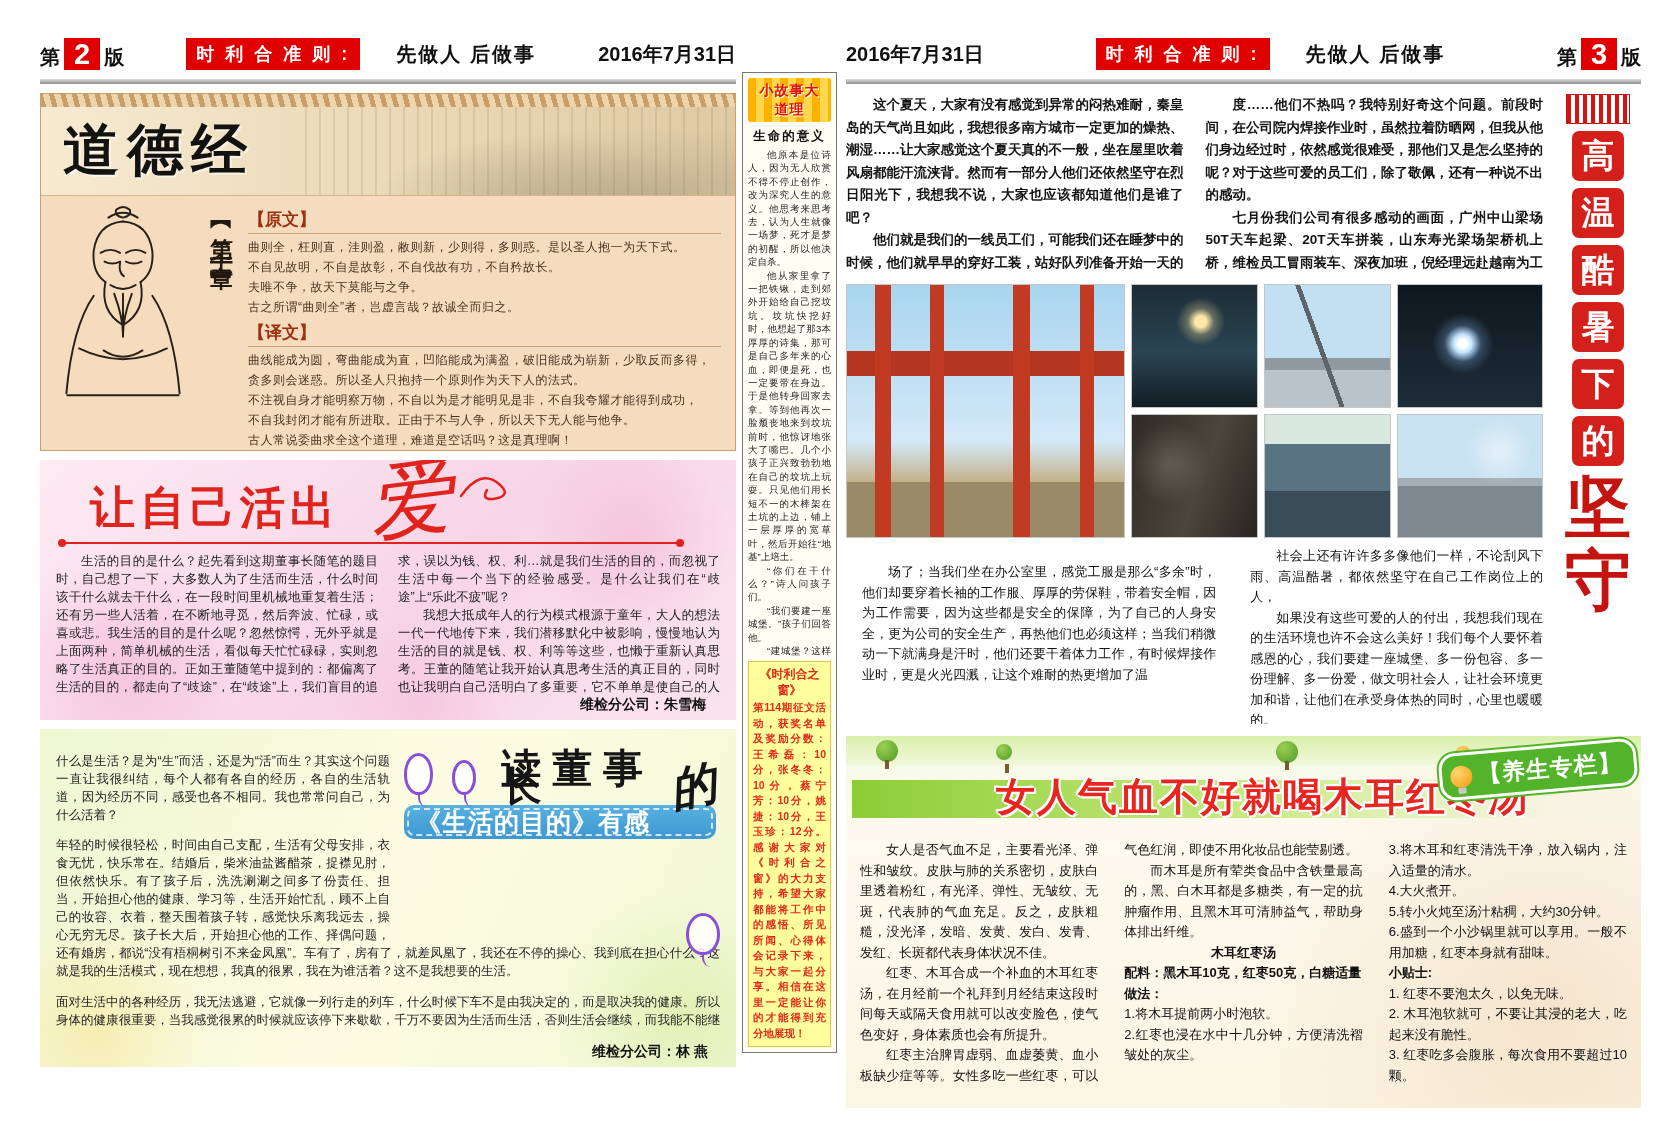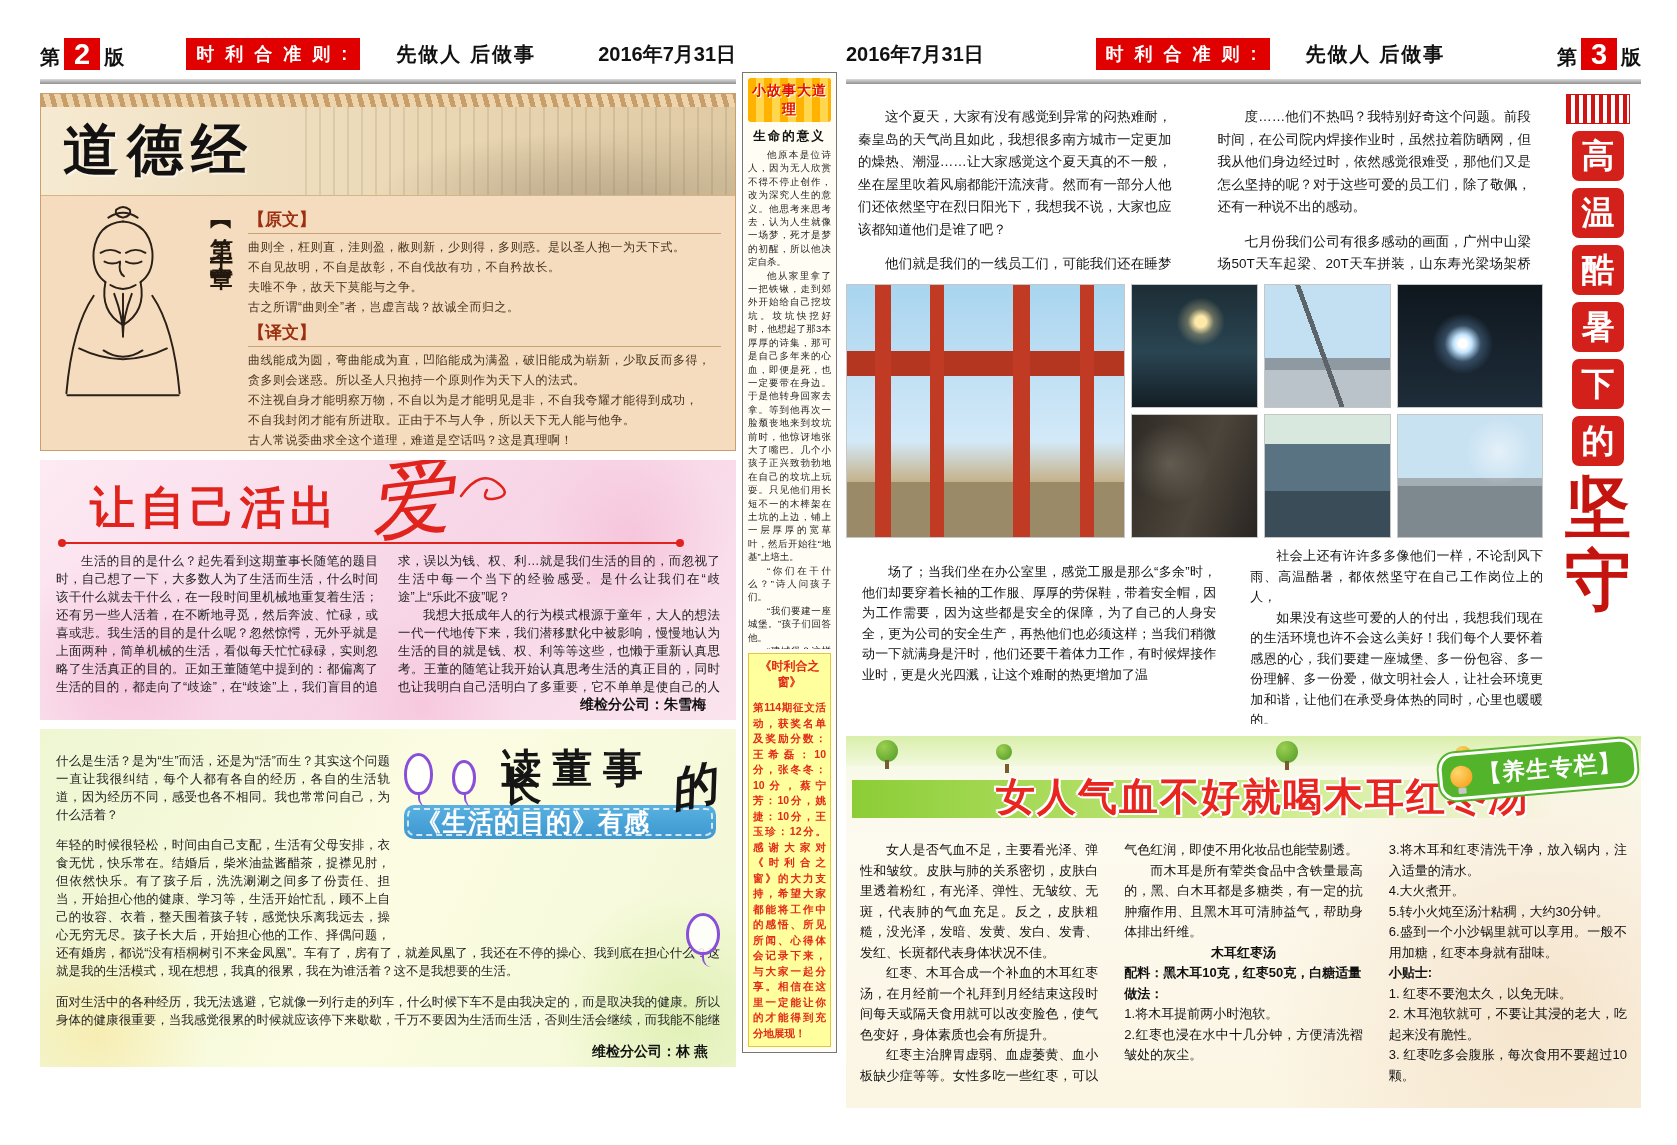--- a/index.html
+++ b/index.html
@@ -64,35 +64,35 @@
   .read-t1{display:flex;align-items:flex-end;gap:19px;}
   .read-big{font-size:40px;font-weight:900;color:#151515;letter-spacing:4px;margin-left:6px;}
   .read-de{font-size:46px;font-weight:900;font-style:italic;color:#151515;transform:rotate(-12deg);margin-left:4px;}
   .ribbon{margin-top:10px;background:linear-gradient(#58b1e0,#3e97cf);color:#fff;font-size:25px;font-weight:900;
           padding:8px 12px;border-radius:10px;outline:2px dashed rgba(255,255,255,.75);outline-offset:-5px;letter-spacing:1px;white-space:nowrap;}
   .ribbon-balloon{position:absolute;right:-4px;bottom:-34px;}
   .sig2{position:absolute;right:28px;bottom:6px;font-weight:800;font-size:14px;}
   
   .mid{position:absolute;left:742px;top:72px;width:95px;height:981px;box-sizing:border-box;
        border:1.5px solid #777;background:#fffdf4;padding:5px 5px;display:flex;flex-direction:column;}
-  .mid-hd{background:repeating-linear-gradient(90deg,#ffb200 0 8px,#ffd74e 8px 16px);border-radius:3px;text-align:center;padding:3px 0;}
+  .mid-hd{background:repeating-linear-gradient(90deg,#ffb200 0 8px,#ffd74e 8px 16px);border-radius:3px;text-align:center;padding:3px 8px;}
   .mid-hd span{font-size:14px;font-weight:900;color:#e01000;text-shadow:1px 1px 0 #fff;letter-spacing:1px;}
   .mid-title{text-align:center;font-weight:800;font-size:12.5px;letter-spacing:2px;margin:6px 0 3px;color:#111;}
   .mid-story{flex:1;overflow:hidden;font-size:9.5px;line-height:13.4px;text-align:justify;color:#222;}
   .mid-story p{text-indent:2em;margin:0;}
   .mid-notice{background:#ffff9e;border:1px solid #e4c63e;margin-top:4px;padding:5px 4px;
               color:#e32a19;font-weight:700;font-size:10.5px;line-height:15.5px;text-align:justify;}
-  .mid-notice b{display:block;text-align:center;font-size:12px;margin-bottom:10px;}
+  .mid-notice b{display:block;text-align:center;font-size:12px;margin-bottom:2px;}
   
   .page-right{position:absolute;left:846px;top:34px;width:795px;}
   .p3-main{display:flex;margin-top:10px;}
   .p3-article{flex:1;min-width:0;padding-right:12px;}
   .p3-top{display:flex;gap:22px;height:182px;overflow:hidden;}
   .p3-col{flex:1;font-size:13.5px;line-height:22.5px;text-align:justify;color:#141414;}
-  .p3-col p{text-indent:2em;margin:12px;}
+  .p3-col p{text-indent:2em;margin:0;font-weight:bold;}
   .photos{margin-top:8px;display:grid;grid-template-columns:2.2fr 1fr 1fr 1.15fr;grid-auto-rows:124px;gap:6px;}
   .ph{border:1px solid #c6c6c6;}
   .ph-crane{grid-row:span 2;background:
       linear-gradient(90deg,transparent 0 10%,#c03a24 10% 16%,transparent 16% 30%,#c03a24 30% 35%,transparent 35% 60%,#c03a24 60% 66%,transparent 66% 84%,#c03a24 84% 89%,transparent 89%),
       linear-gradient(transparent 0 26%,#b53620 26% 36%,transparent 36% 78%,#9b8a68 78%),
       linear-gradient(#a9d5ef,#d3e9f8 62%,#c5b28b 78%,#a2946f);}
   .ph-night{background:radial-gradient(circle at 55% 30%,#ffe9a8 0 5%,rgba(255,230,160,.3) 12%,transparent 22%),linear-gradient(#1d2d35,#2a4552 55%,#131e24);}
   .ph-lift{background:linear-gradient(70deg,transparent 44%,#5c646a 44% 47%,transparent 47%),linear-gradient(#c2e0f2 0 60%,#8e99a1 60% 70%,#b9c3c9 70%);}
   .ph-weld{background:radial-gradient(circle at 45% 48%,#fff 0 4%,#c2e4ff 9%,rgba(120,170,220,.3) 18%,transparent 30%),linear-gradient(#0f171e,#1e2d3a);}
   .ph-workers{background:radial-gradient(circle at 30% 40%,rgba(200,190,170,.25),transparent 35%),linear-gradient(110deg,#2e2a25,#4c453b 55%,#292522);}

